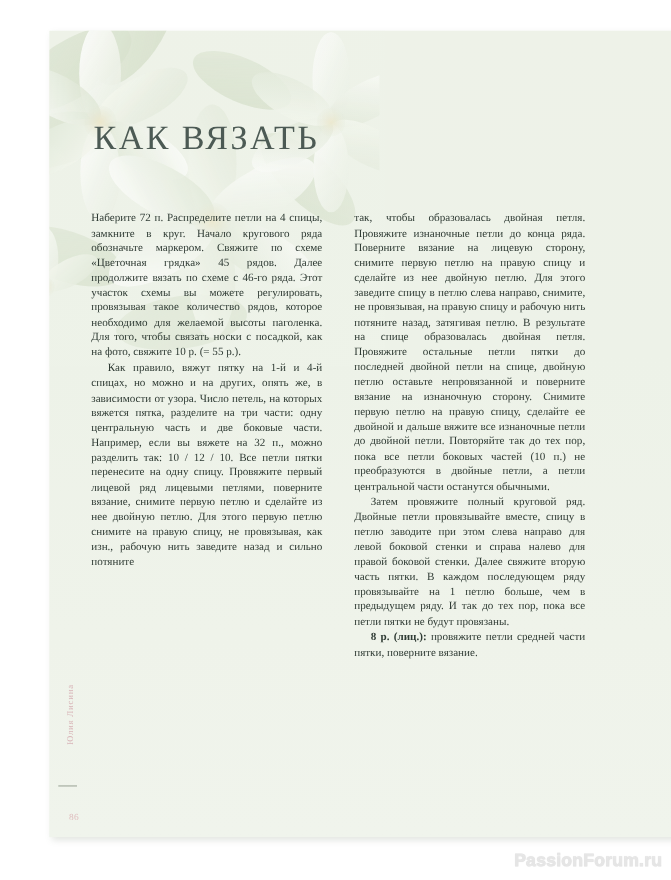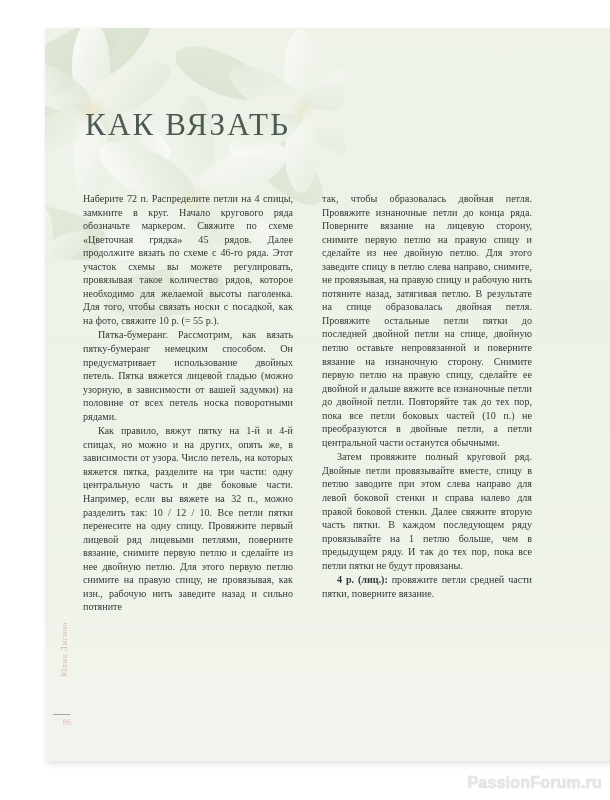--- a/index.html
+++ b/index.html
@@ -127,21 +127,21 @@
     top: 121px;
     width: 17px;
     height: 1px;
     background: #9fa89b;
   }
 
   
   #page-number {
     position: absolute;
     left: 4px;
-    top: 124px;
+    top: 144px;
     width: 20px;
     text-align: right;
     font-size: 8.5px;
     color: #dfbcbd;
     letter-spacing: 0.4px;
   }
 
   
   #watermark {
     position: absolute;
@@ -235,27 +235,26 @@
       </g>
     </svg>
   </div>
   <div id="floral-fade"></div>
 
   <h1 id="title">КАК ВЯЗАТЬ</h1>
 
   <div id="columns">
     <div class="col">
       <p>Наберите 72 п. Распределите петли на 4 спицы, замкните в круг. Начало кругового ряда обозначьте маркером. Свяжите по схеме «Цветочная грядка» 45 рядов. Далее продолжите вязать по схеме с 46-го ряда. Этот участок схемы вы можете регулировать, провязывая такое количество рядов, которое необходимо для желаемой высоты паголенка. Для того, чтобы связать носки с посадкой, как на фото, свяжите 10 р. (= 55 р.).</p>
-      <p class="indent">Пятка-бумеранг. Рассмотрим, как вязать пятку-бумеранг немецким способом. Он предусматривает использование двойных петель. Пятка вяжется лицевой гладью (можно узорную, в зависимости от вашей задумки) на половине от всех петель носка поворотными рядами.</p>
       <p class="indent">Как правило, вяжут пятку на 1-й и 4-й спицах, но можно и на других, опять же, в зависимости от узора. Число петель, на которых вяжется пятка, разделите на три части: одну центральную часть и две боковые части. Например, если вы вяжете на 32 п., можно разделить так: 10 / 12 / 10. Все петли пятки перенесите на одну спицу. Провяжите первый лицевой ряд лицевыми петлями, поверните вязание, снимите первую петлю и сделайте из нее двойную петлю. Для этого первую петлю снимите на правую спицу, не провязывая, как изн., рабочую нить заведите назад и сильно потяните</p>
     </div>
     <div class="col">
       <p>так, чтобы образовалась двойная петля. Провяжите изнаночные петли до конца ряда. Поверните вязание на лицевую сторону, снимите первую петлю на правую спицу и сделайте из нее двойную петлю. Для этого заведите спицу в петлю слева направо, снимите, не провязывая, на правую спицу и рабочую нить потяните назад, затягивая петлю. В результате на спице образовалась двойная петля. Провяжите остальные петли пятки до последней двойной петли на спице, двойную петлю оставьте непровязанной и поверните вязание на изнаночную сторону. Снимите первую петлю на правую спицу, сделайте ее двойной и дальше вяжите все изнаночные петли до двойной петли. Повторяйте так до тех пор, пока все петли боковых частей (10 п.) не преобразуются в двойные петли, а петли центральной части останутся обычными.</p>
       <p class="indent">Затем провяжите полный круговой ряд. Двойные петли провязывайте вместе, спицу в петлю заводите при этом слева направо для левой боковой стенки и справа налево для правой боковой стенки. Далее свяжите вторую часть пятки. В каждом последующем ряду провязывайте на 1 петлю больше, чем в предыдущем ряду. И так до тех пор, пока все петли пятки не будут провязаны.</p>
-      <p class="indent"><span class="bold">4 р. (лиц.):</span><span> провяжите петли средней части пятки, поверните вязание.</span></p>
+      <p class="indent"><span class="bold">8 р. (лиц.):</span><span> провяжите петли средней части пятки, поверните вязание.</span></p>
     </div>
   </div>
 
   <div id="vert-wrap">
     <div id="author-vertical">Юлия Лисина</div>
     <div id="vert-rule"></div>
     <div id="page-number">86</div>
   </div>
 
 </div>

